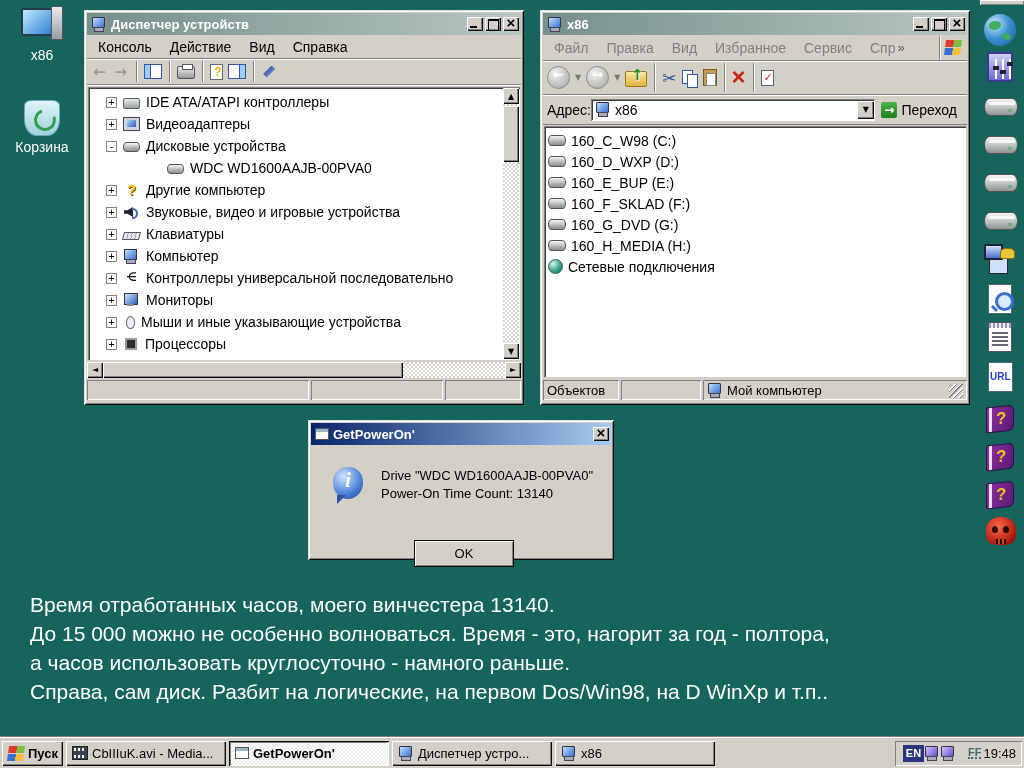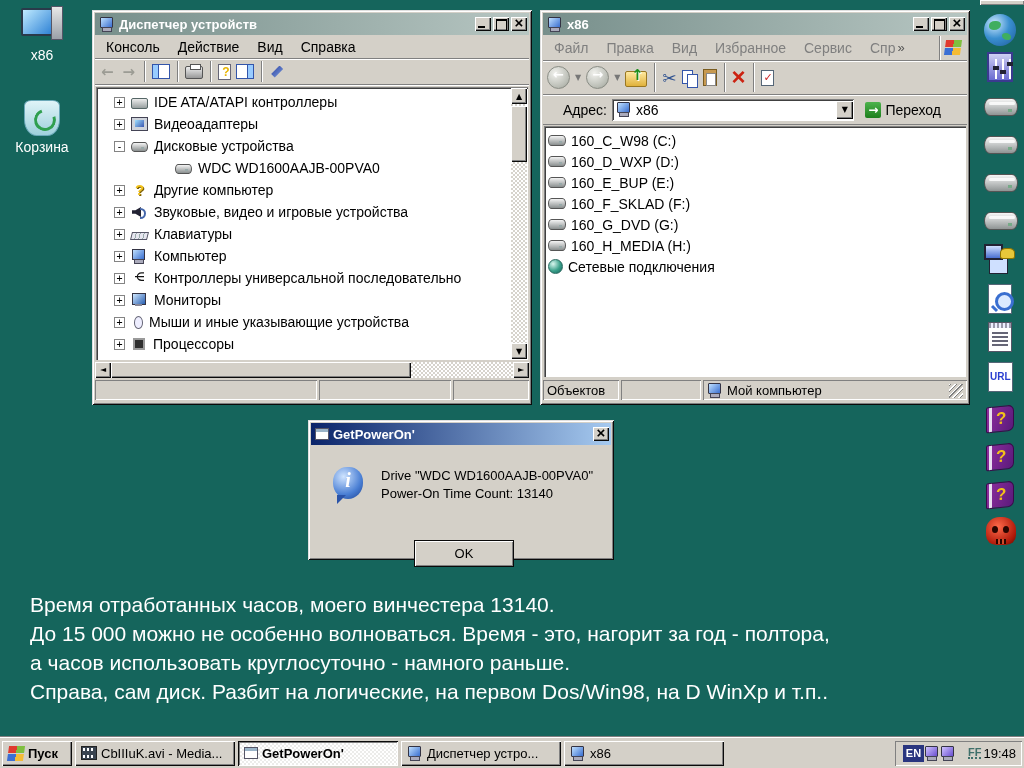--- a/index.html
+++ b/index.html
@@ -78,21 +78,21 @@
   .ti-computer::after { content:""; position:absolute; left:3px; top:10px; width:8px; height:3px; background:#aab; border:1px solid #445; }
   .ti-usb::before { content:"Ψ"; position:absolute; left:3px; top:-2px; color:#111;
           font:13px "DejaVu Sans",sans-serif; transform:rotate(90deg); }
   .ti-monitor::before { content:""; position:absolute; left:1px; top:0; width:12px; height:10px;
           border:1px solid #334; background:linear-gradient(135deg,#cfe8ff,#2a5fb0); }
   .ti-monitor::after { content:""; position:absolute; left:4px; top:11px; width:7px; height:2px; background:#889; }
   .ti-mouse { background:#eef; border:1px solid #667; border-radius:50% 50% 46% 46%; width:9px; height:13px; margin-left:3px; }
   .ti-cpu { background:#2e2e2e; border:2px solid #9a9a9a; width:12px; height:12px; margin:1px 2px; }
 
   
-  #dm { left:92px; top:10px; width:440px; height:395px; display:flex; flex-direction:column; }
+  #dm { left:84px; top:10px; width:440px; height:395px; display:flex; flex-direction:column; }
   #dm .client { flex:1; display:flex; flex-direction:column; margin-top:1px; }
   #dm .treearea { position:relative; flex:1; background:#fff; overflow:hidden;
         box-shadow: inset 1px 1px 0 #808080, inset 2px 2px 0 #404040; border:1px solid #d4d0c8; }
   .trow { display:flex; align-items:center; height:22px; gap:6px; padding-left:18px; font-size:14px; white-space:nowrap; }
   .trow.child { padding-left:62px; }
   .expbox { width:11px; height:11px; border:1px solid #848484; background:#fff; flex:none;
             font:10px "DejaVu Sans Mono",monospace; line-height:9px; text-align:center; color:#000; }
   .expbox.noexp { visibility:hidden; }
   #dm .vsb { position:absolute; top:1px; right:1px; bottom:1px; width:16px; display:flex; flex-direction:column; }
   #dm .vsb .mid { flex:1; position:relative; }
@@ -133,21 +133,21 @@
         font:bold 15px "DejaVu Sans",sans-serif; text-shadow:1px 1px 0 #fff; }
   .ic-cut::before { content:"✂"; color:#2c4f8f; font:17px "DejaVu Sans",sans-serif; }
   .ic-copy { width:16px; height:16px; position:relative; }
   .ic-copy::before, .ic-copy::after { content:""; position:absolute; width:9px; height:12px; background:#fff; border:1px solid #35a; }
   .ic-copy::before { left:0; top:0; } .ic-copy::after { left:5px; top:4px; }
   .ic-paste { width:14px; height:17px; background:#c89a50; border:1px solid #7a5c20; position:relative; }
   .ic-paste::before { content:""; position:absolute; left:2px; top:3px; width:8px; height:11px; background:#fff; border:1px solid #888; }
   .ic-del::before { content:"×"; color:#cc2211; font:bold 24px "Liberation Sans",sans-serif; line-height:20px; }
   .ic-checkdoc { width:13px; height:16px; background:#fff; border:1px solid #567; position:relative; }
   .ic-checkdoc::before { content:"✓"; position:absolute; left:2px; top:0; color:#c22; font:bold 11px "DejaVu Sans",sans-serif; }
-  #ex .addr { height:30px; display:flex; align-items:center; gap:5px; padding:0 20px; font-size:14px; color:#000; }
+  #ex .addr { height:30px; display:flex; align-items:center; padding:0 4px; font-size:14px; color:#000; }
   #ex .combo { flex:1; height:22px; background:#fff; display:flex; align-items:center; gap:4px; padding:1px 1px 1px 4px;
         box-shadow: inset 1px 1px 0 #808080, inset -1px -1px 0 #fff, inset 2px 2px 0 #404040; font-size:14px; }
   #ex .combo .txt { flex:1; }
   #ex .combo .drop { width:17px; height:18px; }
   .gobtn { display:flex; align-items:center; gap:4px; padding:2px 6px; font-size:14px; height:24px; }
   .goicon { width:16px; height:16px; background:linear-gradient(#4db34d,#1d7f1d); border-radius:2px; color:#fff;
         font:bold 12px "DejaVu Sans",sans-serif; text-align:center; line-height:16px; }
   #ex .content { flex:1; background:#fff; overflow:hidden; padding:4px 2px;
         box-shadow: inset 1px 1px 0 #808080, inset 2px 2px 0 #404040; border:1px solid #d4d0c8; }
   .drow { display:flex; align-items:center; gap:5px; height:21px; font-size:14px; padding-left:2px; white-space:nowrap; }
@@ -173,21 +173,21 @@
   #dlg .msg { position:absolute; left:70px; top:22px; line-height:18px; white-space:nowrap; }
   #dlg .okbtn { position:absolute; left:103px; top:95px; width:100px; height:27px; background:#d4d0c8;
         border:1px solid #0a0a0a; box-shadow: inset 1px 1px 0 #fff, inset -1px -1px 0 #808080;
         font-size:13px; text-align:center; line-height:25px; color:#000; }
 
   
   #taskbar { left:0; top:737px; width:1024px; height:31px; background:#d4d0c8;
         border-top:1px solid #fff; box-shadow:0 -1px 0 #808080; display:flex; align-items:center; padding:0 2px; gap:3px; }
   .tkbtn { height:25px; display:flex; align-items:center; gap:4px; padding:0 6px; font-size:13px; color:#000;
         white-space:nowrap; overflow:hidden; }
-  .tkbtn.start { font-weight:bold; width:70px; flex:none; }
+  .tkbtn.start { font-weight:bold; width:61px; flex:none; }
   .tkbtn.task { width:160px; flex:none; }
   .tkbtn.pressed { box-shadow: inset 1px 1px 0 #0a0a0a, inset -1px -1px 0 #fff, inset 2px 2px 0 #808080;
         background:repeating-conic-gradient(#ffffff 0% 25%,#ececea 0% 50%) 0 0/4px 4px; font-weight:bold; }
   .ic-media { width:16px; height:14px; background:#3a4450; border:1px solid #222; position:relative; flex:none; }
   .ic-media::before, .ic-media::after { content:""; position:absolute; left:1px; right:1px; height:3px;
         background:repeating-linear-gradient(90deg,#fff 0 2px,transparent 2px 4px); }
   .ic-media::before { top:1px; } .ic-media::after { bottom:1px; }
   #tray { margin-left:auto; display:flex; align-items:center; padding:0 6px 0 8px; height:25px;
         box-shadow: inset 1px 1px 0 #808080, inset -1px -1px 0 #fff; }
   .kbdind { width:21px; height:17px; background:#29357f; color:#fff; font:bold 11px "Liberation Sans",sans-serif;

